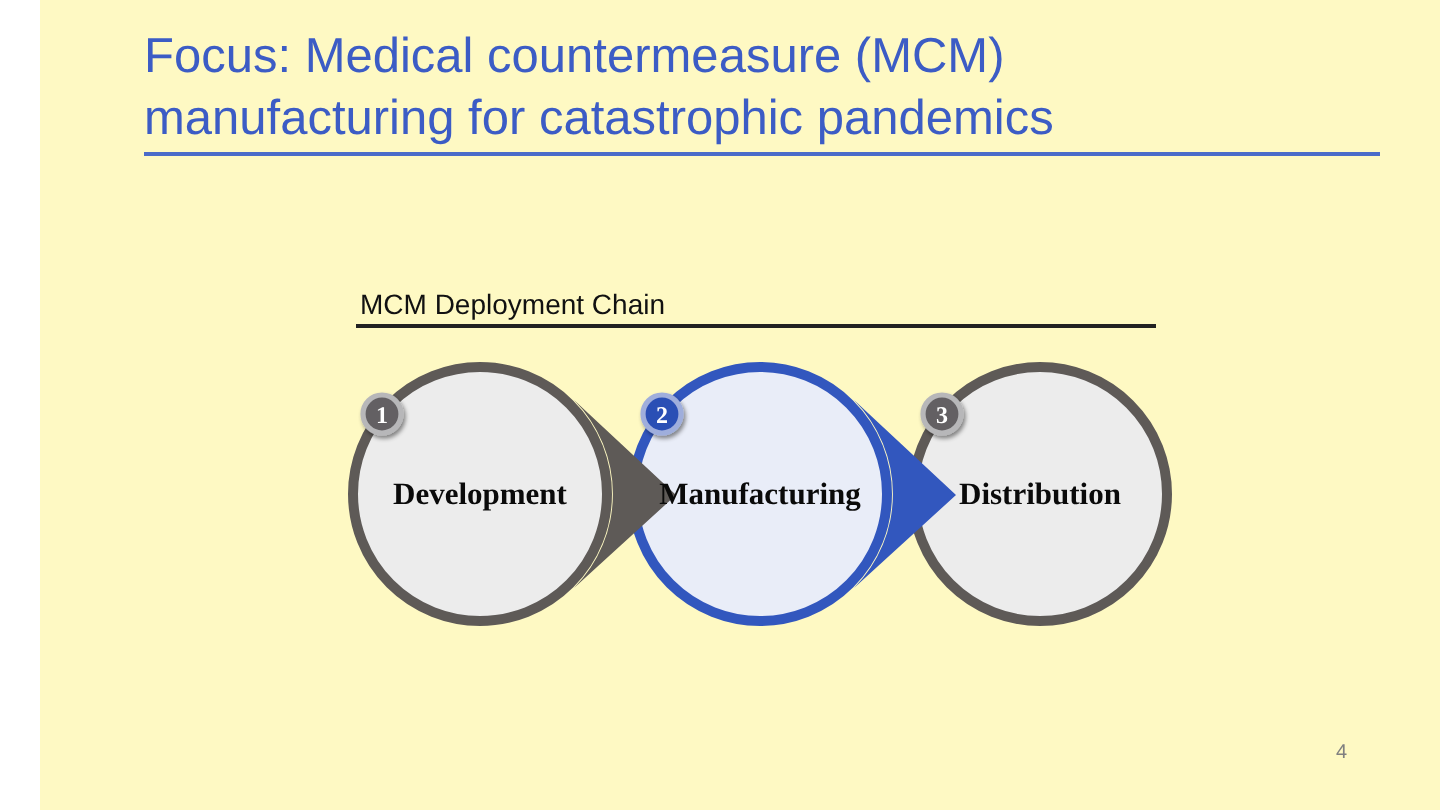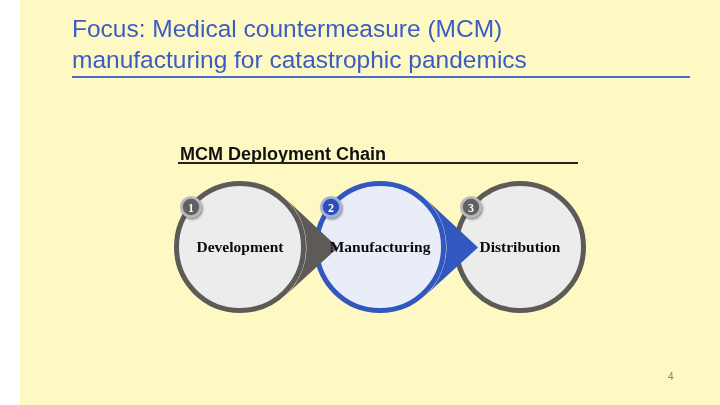--- a/index.html
+++ b/index.html
@@ -26,22 +26,22 @@
     left: 52px;
     top: 76px;
     width: 618px;
     height: 2px;
     background: #4A6CC9;
   }
   .chain-heading {
     position: absolute;
     left: 160px;
     top: 144px;
-    font-size: 18px;
-    font-weight: bold;
+    font-size: 14px;
+    font-weight: normal;
     color: #111111;
   }
   .chain-rule {
     position: absolute;
     left: 158px;
     top: 162px;
     width: 400px;
     height: 1.5px;
     background: #222222;
   }

